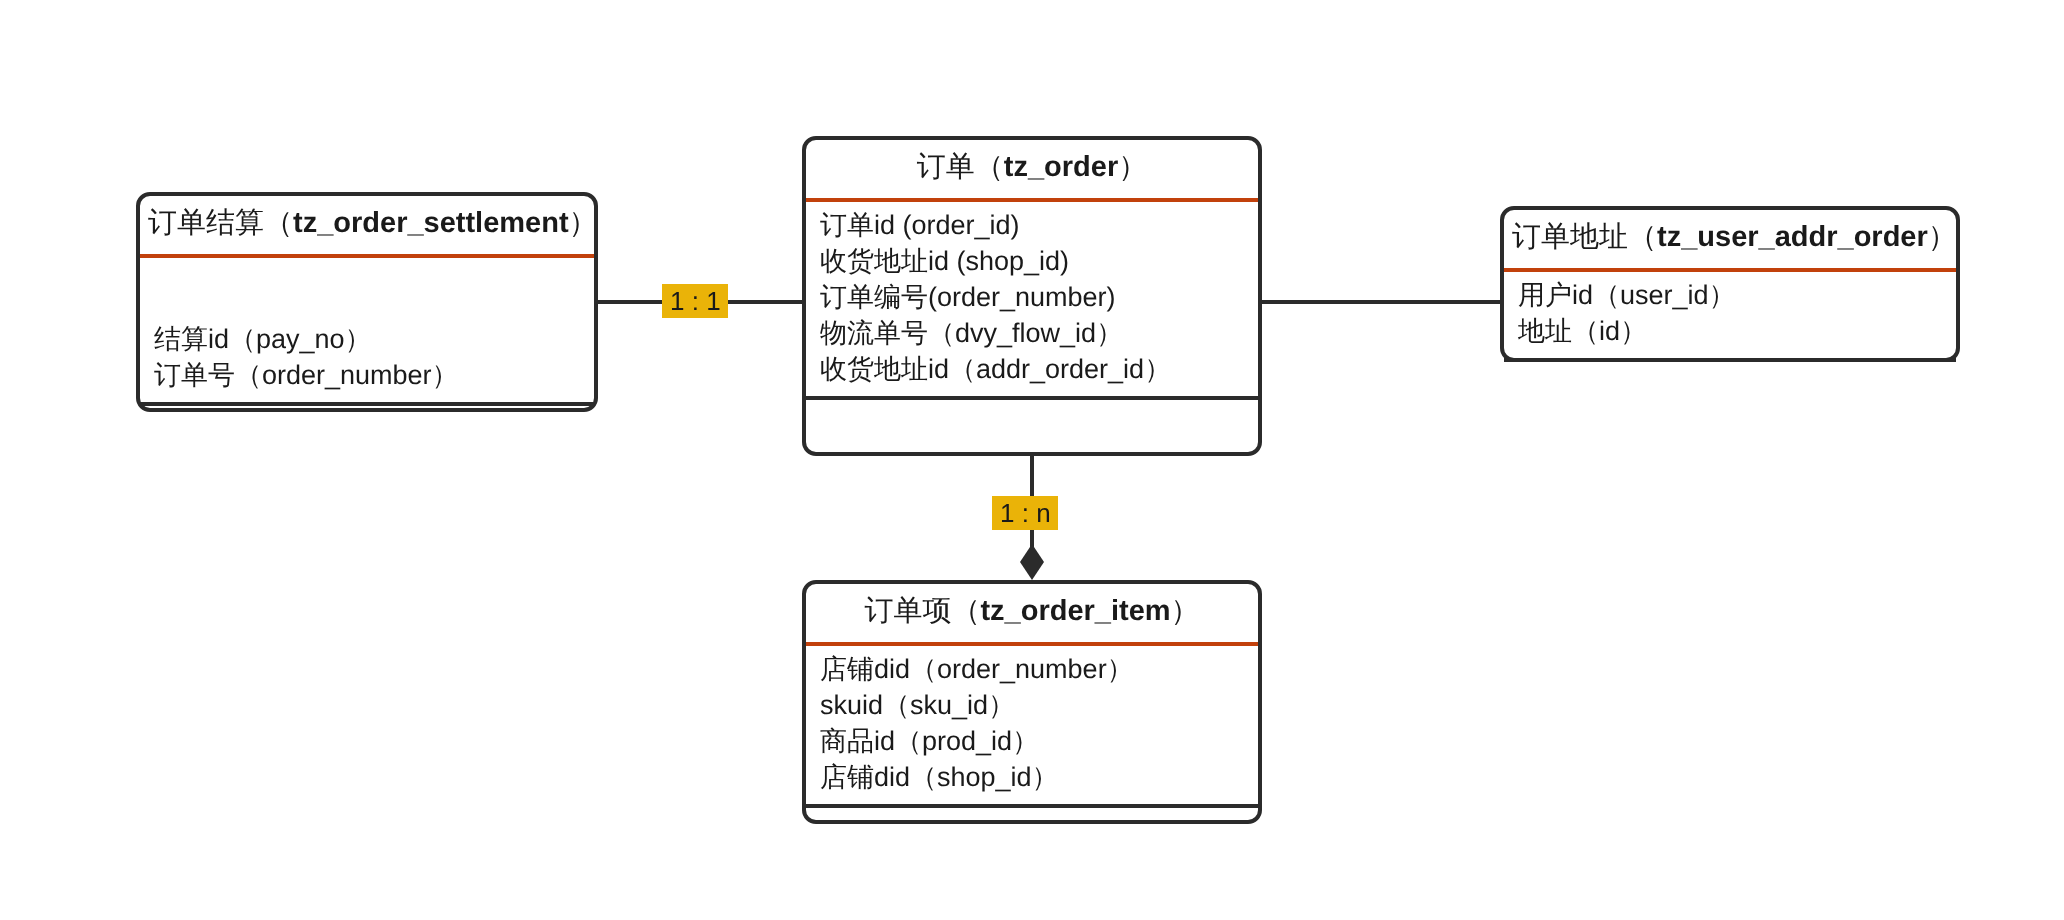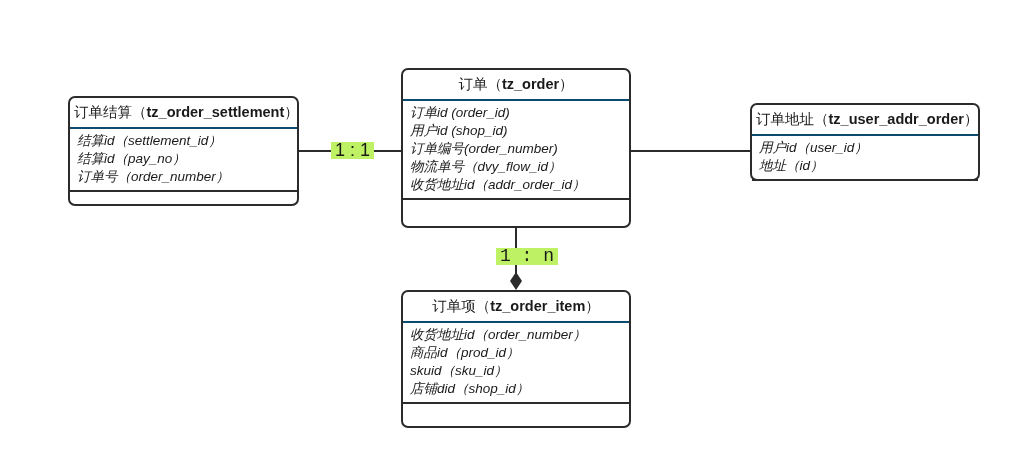--- a/index.html
+++ b/index.html
@@ -25,40 +25,39 @@
     background: #ffffff;
     display: flex;
     flex-direction: column;
     z-index: 2;
   }
   .entity-title {
     box-sizing: border-box;
     text-align: center;
     font-size: 14.5px;
     color: #1a1a1a;
-    border-bottom: 2px solid #0c4a6e;
+    border-bottom: 2px solid #c2410c;
     padding: 5px 4px 6px 4px;
     line-height: 1.25;
     white-space: nowrap;
   }
   .entity-title .tbl {
     font-weight: bold;
   }
   .entity-attrs {
     box-sizing: border-box;
     border-bottom: 2px solid #2b2b2b;
     padding: 3px 7px 4px 7px;
     flex: 0 0 auto;
   }
   .attr {
     font-size: 13.5px;
     color: #1a1a1a;
     line-height: 18px;
     white-space: nowrap;
-    font-style: italic;
   }
   .entity-footer {
     flex: 1 1 auto;
     min-height: 22px;
   }
 
   
   .line-h {
     position: absolute;
     height: 0;
@@ -66,23 +65,23 @@
     z-index: 1;
   }
   .line-v {
     position: absolute;
     width: 0;
     border-left: 2px solid #2b2b2b;
     z-index: 1;
   }
   .card-label {
     position: absolute;
-    font-size: 18px;
+    font-size: 13px;
     color: #1a1a1a;
-    background: #bef264;
+    background: #eab308;
     padding: 1px 4px;
     white-space: nowrap;
     z-index: 3;
     line-height: 15px;
   }
   .diamond {
     position: absolute;
     width: 0;
     height: 0;
     z-index: 3;
@@ -110,69 +109,68 @@
 <body>
 
 <div id="canvas">
 
   <div class="line-h" style="left:299px; top:150px; width:102px;"></div>
   <div class="card-label" style="left:331px; top:142px;">1 : 1</div>
 
   <div class="line-h" style="left:630px; top:150px; width:120px;"></div>
 
   <div class="line-v" style="left:515px; top:228px; height:46px;"></div>
-  <div class="card-label" style="left:496px; top:248px;font-family:Liberation Mono, monospace;">1 : n</div>
+  <div class="card-label" style="left:496px; top:248px;">1 : n</div>
   <div class="diamond" style="left:516px; top:272px;">
     <span class="dtop"></span>
     <span class="dbot"></span>
   </div>
 
-  <div class="entity" style="left:68px; top:96px; width:231px; height:110px;">
+  <div class="entity" style="left:68px; top:96px; width:231px; height:110px;gap:29px;">
     <div class="entity-title">
       <span>订单结算</span><span>（</span><span class="tbl">tz_order_settlement</span><span>）</span>
     </div>
     <div class="entity-attrs">
-      <div class="attr">结算id（settlement_id）</div>
       <div class="attr">结算id（pay_no）</div>
       <div class="attr">订单号（order_number）</div>
     </div>
     <div class="entity-footer"></div>
   </div>
 
   <div class="entity" style="left:401px; top:68px; width:230px; height:160px;">
     <div class="entity-title">
       <span>订单</span><span>（</span><span class="tbl">tz_order</span><span>）</span>
     </div>
     <div class="entity-attrs">
       <div class="attr">订单id (order_id)</div>
-      <div class="attr">用户id (shop_id)</div>
+      <div class="attr">收货地址id (shop_id)</div>
       <div class="attr">订单编号(order_number)</div>
       <div class="attr">物流单号（dvy_flow_id）</div>
       <div class="attr">收货地址id（addr_order_id）</div>
     </div>
     <div class="entity-footer"></div>
   </div>
 
   <div class="entity" style="left:750px; top:103px; width:230px; height:78px;">
     <div class="entity-title">
       <span>订单地址</span><span>（</span><span class="tbl">tz_user_addr_order</span><span>）</span>
     </div>
     <div class="entity-attrs">
       <div class="attr">用户id（user_id）</div>
       <div class="attr">地址（id）</div>
     </div>
     <div class="entity-footer"></div>
   </div>
 
-  <div class="entity" style="left:401px; top:290px; width:230px; height:138px;">
+  <div class="entity" style="left:401px; top:290px; width:230px; height:122px;">
     <div class="entity-title">
       <span>订单项</span><span>（</span><span class="tbl">tz_order_item</span><span>）</span>
     </div>
     <div class="entity-attrs">
-      <div class="attr">收货地址id（order_number）</div>
+      <div class="attr">店铺did（order_number）</div>
+      <div class="attr">skuid（sku_id）</div>
       <div class="attr">商品id（prod_id）</div>
-      <div class="attr">skuid（sku_id）</div>
       <div class="attr">店铺did（shop_id）</div>
     </div>
     <div class="entity-footer"></div>
   </div>
 
 </div>
 
 </body></html>

